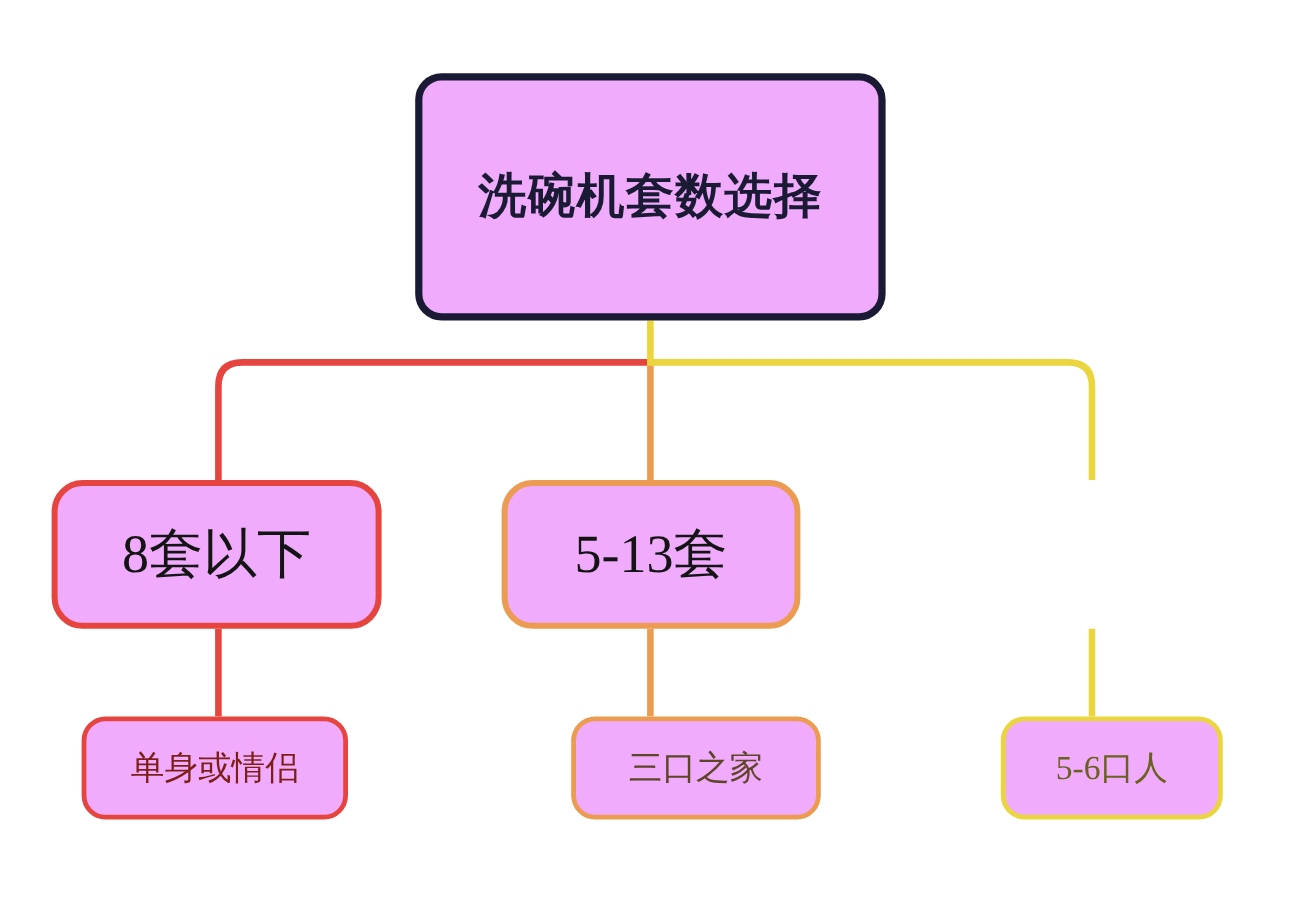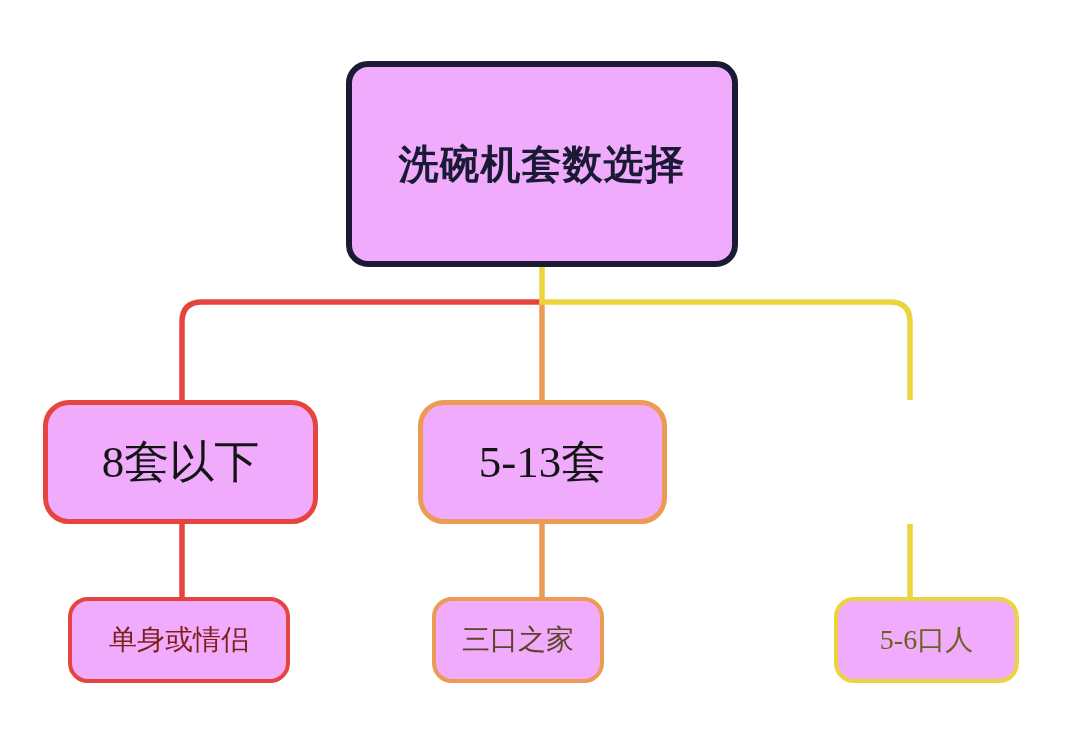--- a/index.html
+++ b/index.html
@@ -65,21 +65,21 @@
     border-width: 4px;
     border-style: solid;
     border-radius: 20px;
     font-size: 28px;
     font-family: "Liberation Serif", "DejaVu Serif", serif;
   }
   .b0 { left: 43px;  width: 275px; border-color: var(--c0, #e6453f); }
   .b1 { left: 418px; width: 249px; border-color: var(--c1, #eb9b52); }
   .b2 { left: 763px; width: 290px; border-color: var(--c2, #ebd53e); }
   .l0 { left: 68px;  width: 222px; border-color: var(--c0, #e6453f); color: var(--lt0, #7d1f17); }
-  .l1 { left: 432px; width: 172px; border-color: var(--c1, #eb9b52); color: var(--lt1, #5e4527); text-align: center; }
+  .l1 { left: 476px; width: 208px; border-color: var(--c1, #eb9b52); color: var(--lt1, #5e4527); text-align: center; }
   .l2 { left: 822px; width: 185px; border-color: var(--c2, #ebd53e); color: var(--lt2, #6b611f); margin-left: 12px; }
 </style>
 </head>
 <body>
 
 <div class="canvas">
 
   <svg class="connectors" viewBox="0 0 1080 749" xmlns="http://www.w3.org/2000/svg">
     <path d="M542 302 H202 Q182 302 182 322 V400" stroke="#e6453f"></path>
     <path d="M542 300 V400" stroke="#eb9b52"></path>

